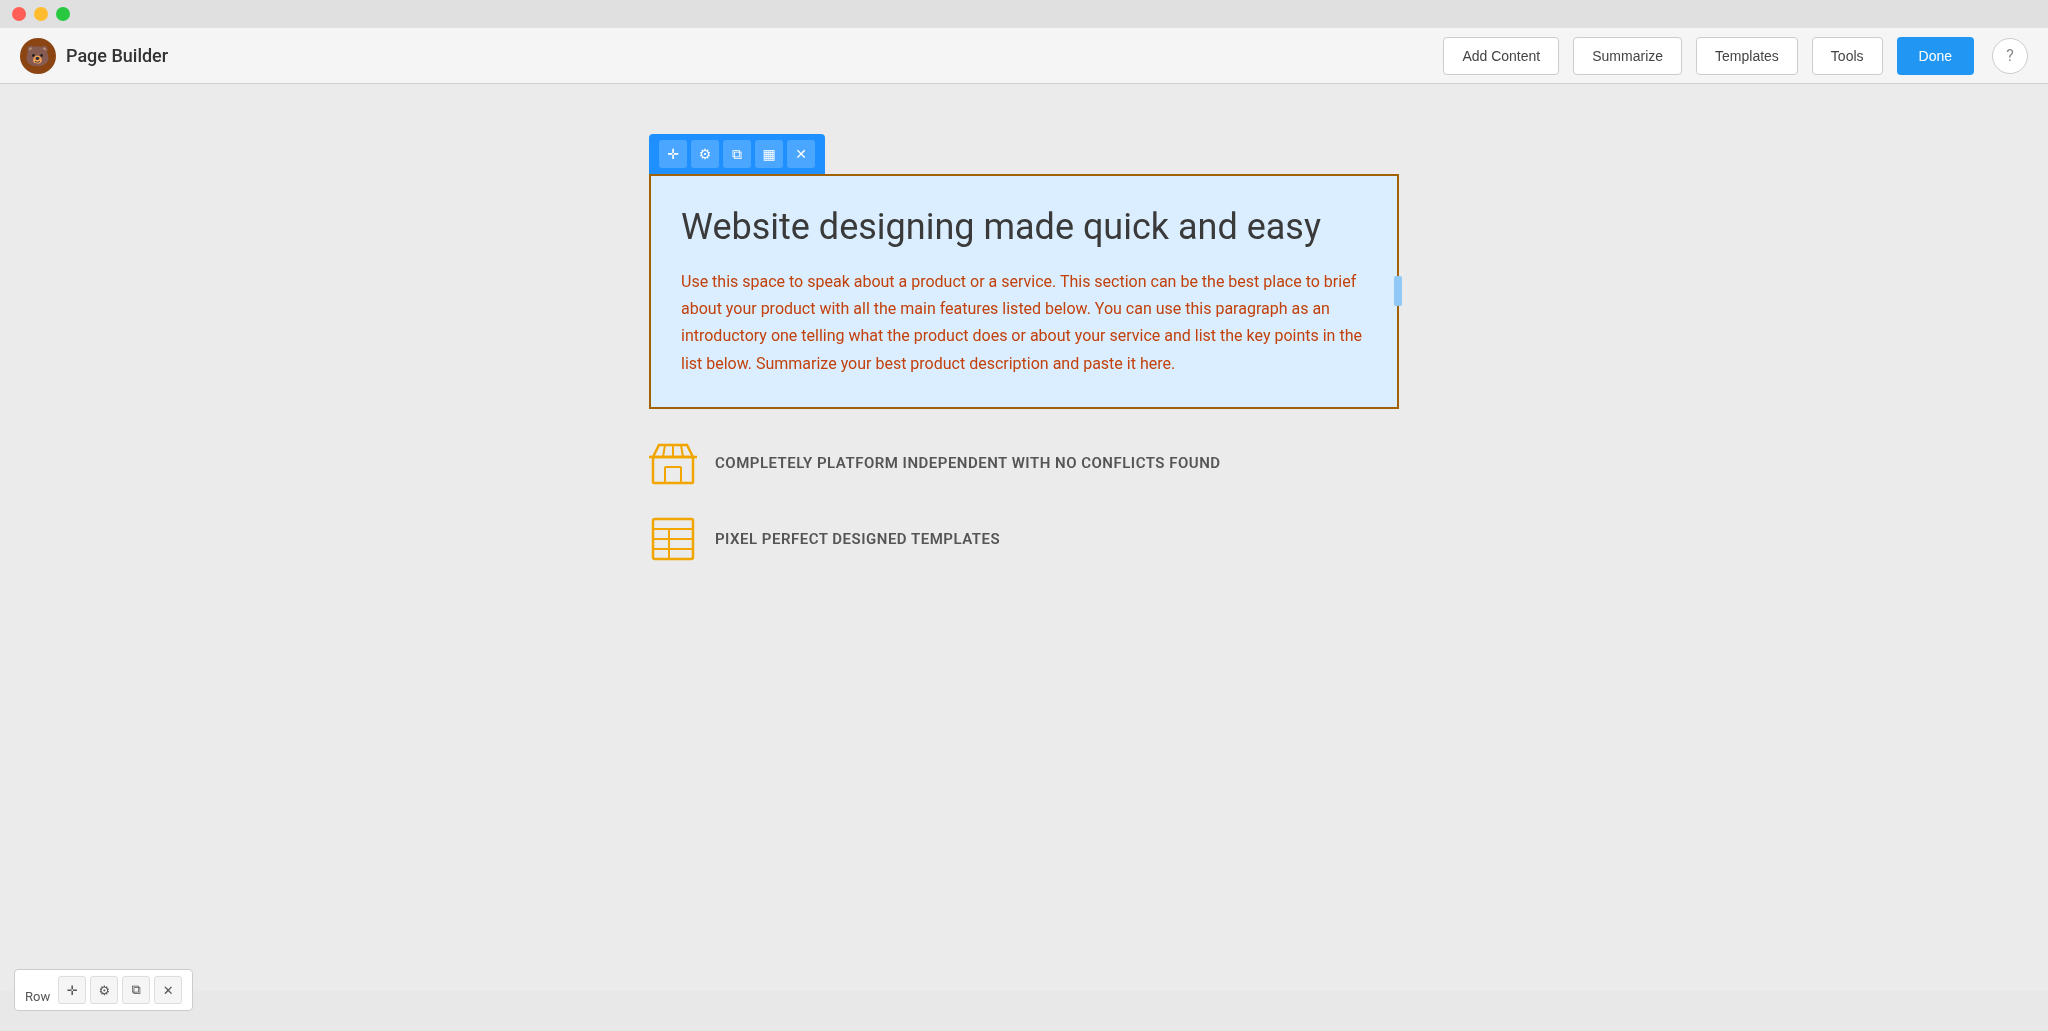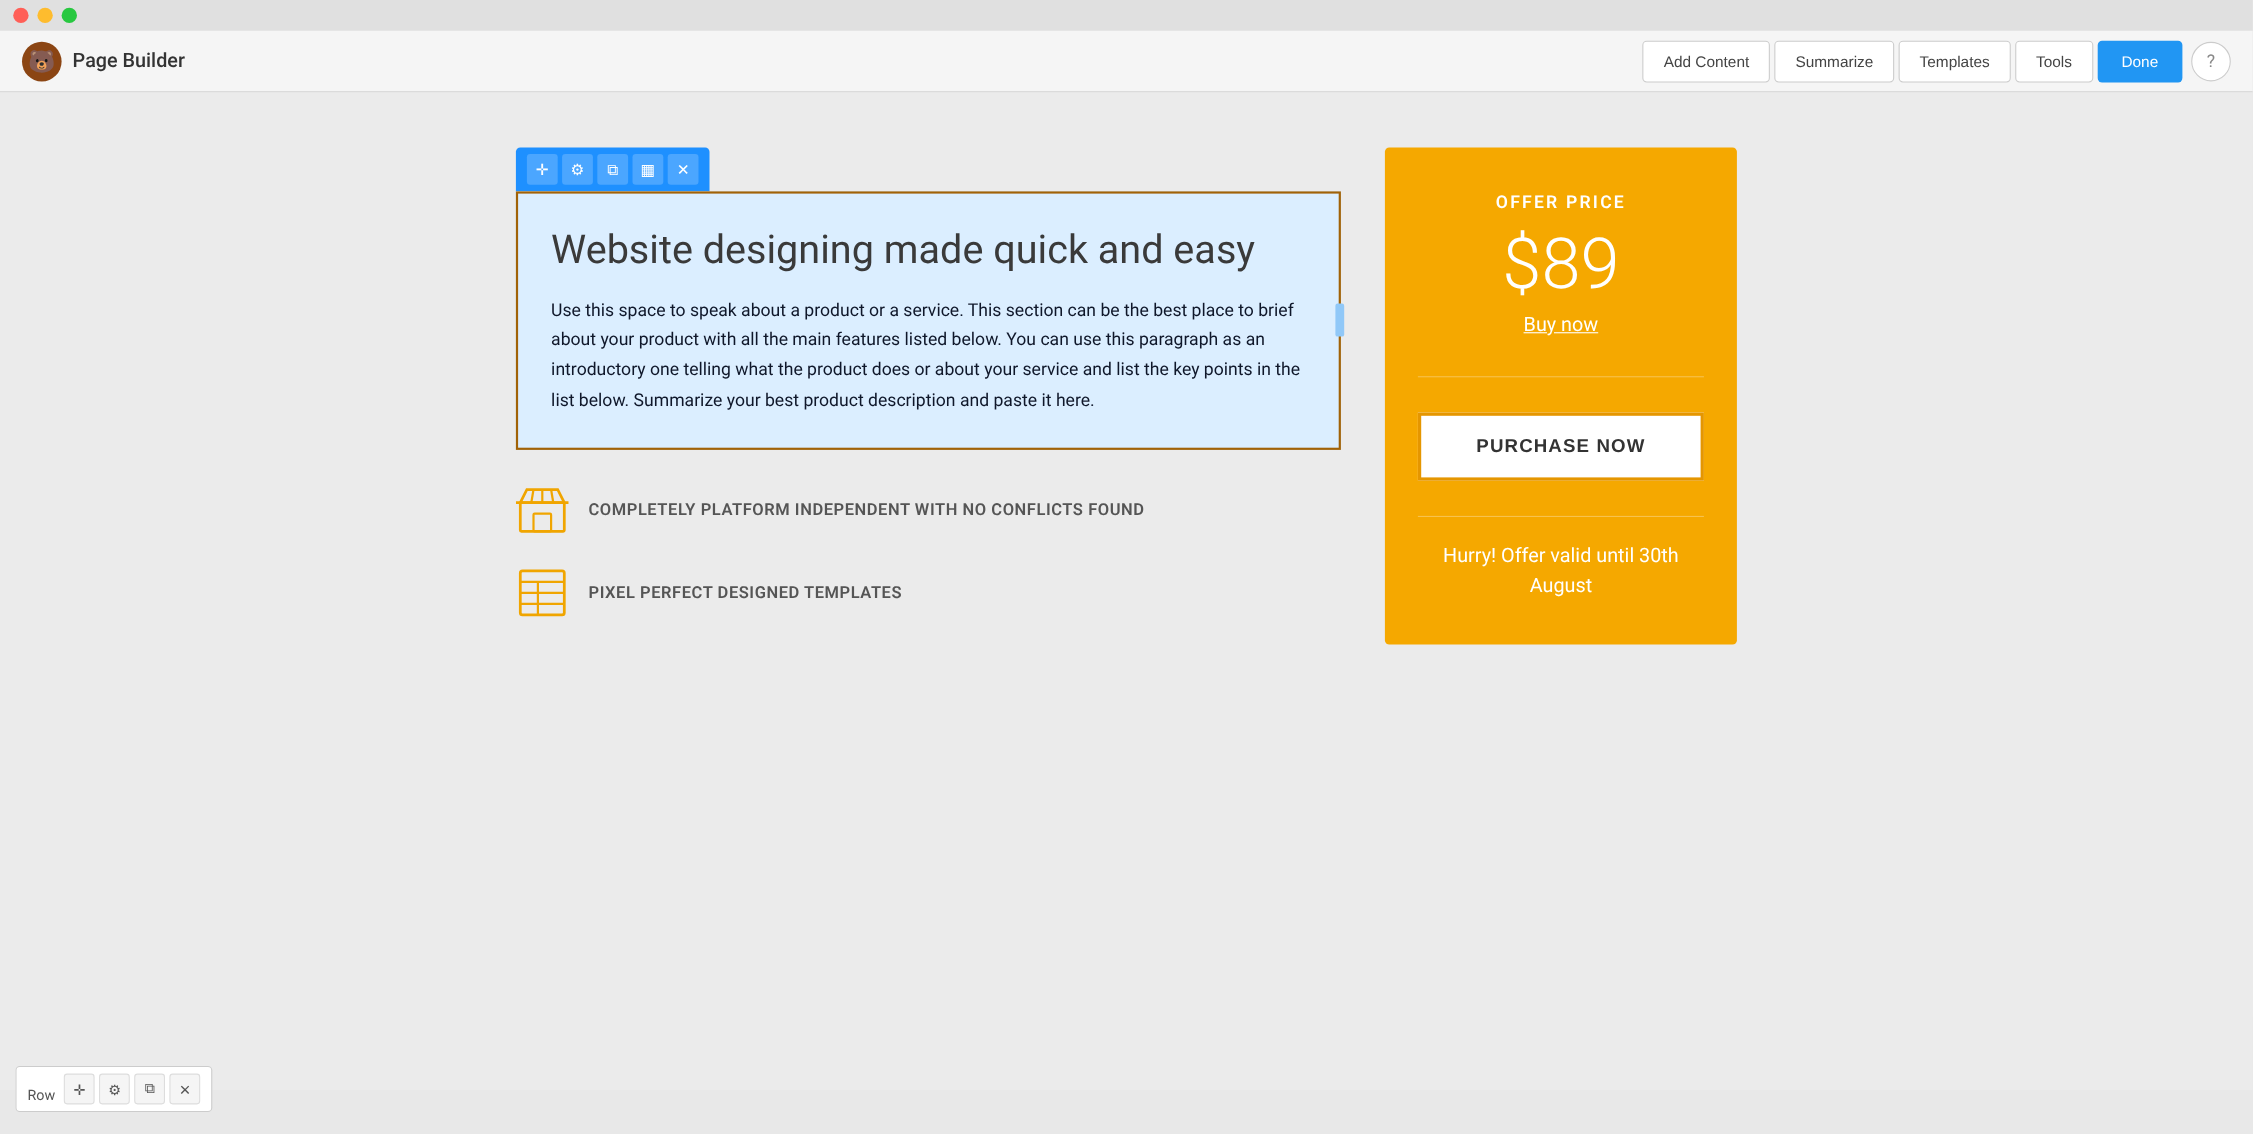--- a/index.html
+++ b/index.html
@@ -52,21 +52,21 @@
       font-size: 20px;
     }
     .toolbar-title {
       font-size: 18px;
       font-weight: 500;
       color: #333;
     }
     .toolbar-actions {
       display: flex;
       align-items: center;
-      gap: 4px;
+      gap: 14px;
     }
     .toolbar-btn {
       padding: 8px 18px;
       border: 1px solid #ccc;
       background: #fff;
       border-radius: 4px;
       font-size: 14px;
       color: #444;
       cursor: pointer;
       height: 38px;
@@ -142,21 +142,21 @@
       position: relative;
     }
     .content-block h2 {
       font-size: 36px;
       font-weight: 400;
       color: #3a3a3a;
       margin-bottom: 20px;
     }
     .content-block p {
       font-size: 16px;
-      color: #0f172a;
+      color: #c2410c;
       line-height: 1.7;
     }
     .resize-handle {
       position: absolute;
       right: -5px;
       top: 50%;
       transform: translateY(-50%);
       width: 8px;
       height: 30px;
       background: #90c8f8;
@@ -345,29 +345,20 @@
             <line x1="4" y1="24" x2="44" y2="24" stroke="#f0a500" stroke-width="2"></line>
             <line x1="4" y1="34" x2="44" y2="34" stroke="#f0a500" stroke-width="2"></line>
             <line x1="20" y1="14" x2="20" y2="44" stroke="#f0a500" stroke-width="2"></line>
           </svg>
         </div>
         <span class="feature-text">PIXEL PERFECT DESIGNED TEMPLATES</span>
       </div>
     </div>
   </div>
 
-  <div class="pricing-card">
-    <div class="offer-price-label">OFFER PRICE</div>
-    <div class="price-amount">$89</div>
-    <div class="buy-now-link">Buy now</div>
-    <div class="divider-line"></div>
-    <button class="purchase-btn">PURCHASE NOW</button>
-    <div class="divider-line"></div>
-    <div class="hurry-text">Hurry! Offer valid until 30th August</div>
-  </div>
 
 </div>
 
 <div class="row-toolbar">
   <span class="row-label">Row</span>
   <button class="row-btn" title="Move">✛</button>
   <button class="row-btn" title="Settings">⚙</button>
   <button class="row-btn" title="Duplicate">⧉</button>
   <button class="row-btn" title="Close">✕</button>
 </div>

